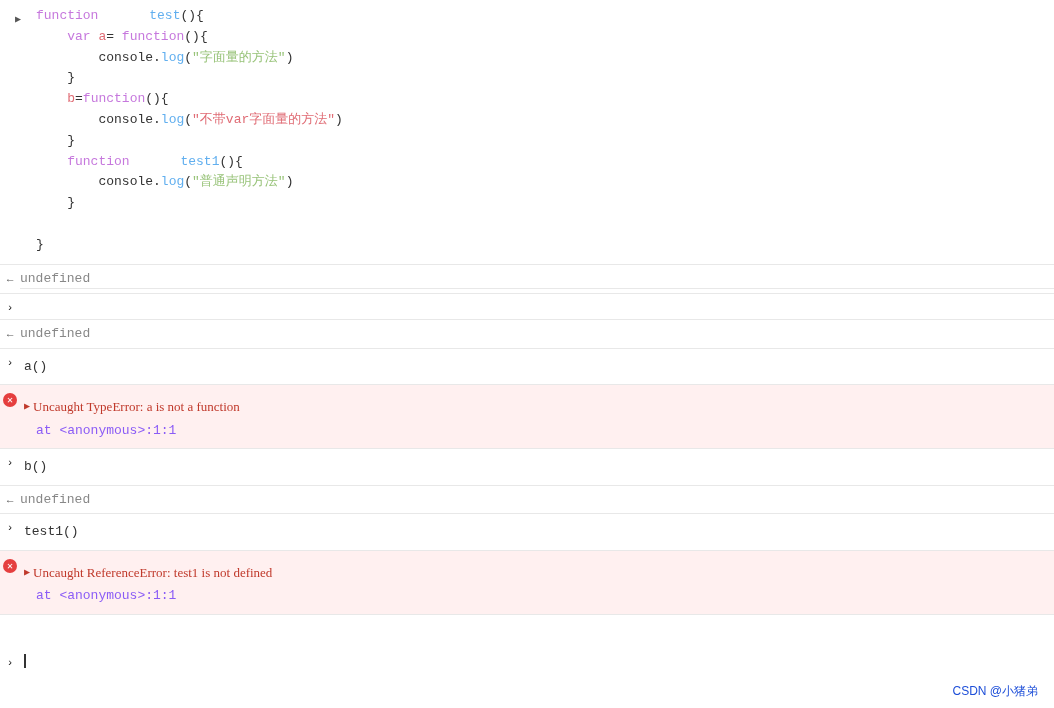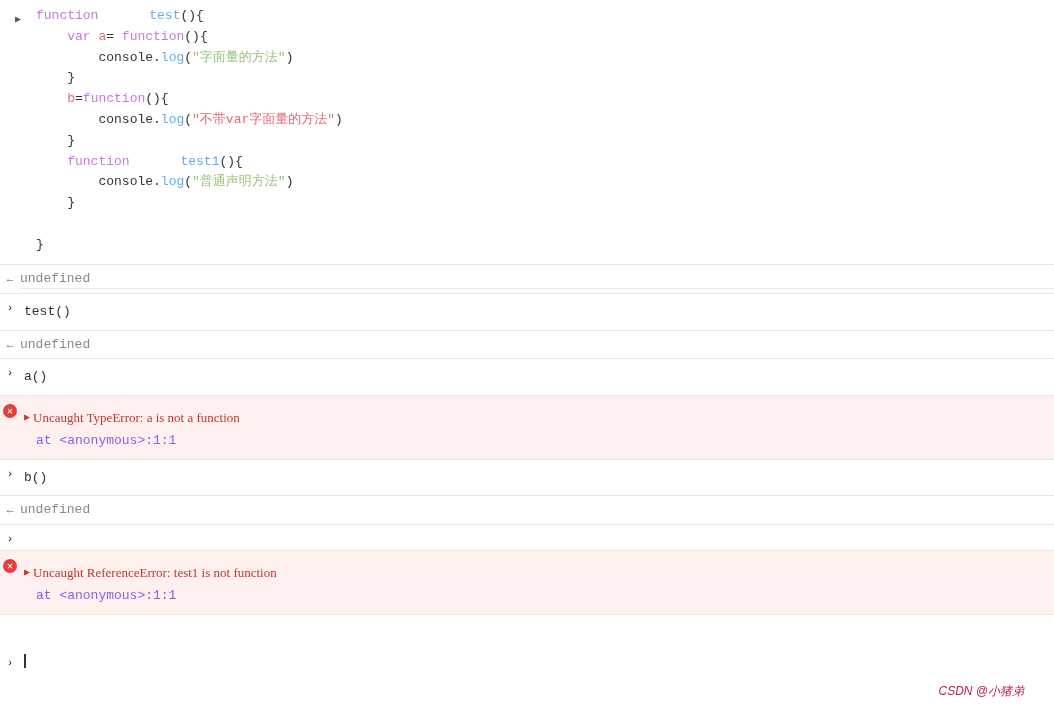--- a/index.html
+++ b/index.html
@@ -172,26 +172,25 @@
     .cursor-input {
       display: inline-block;
       width: 2px;
       height: 14px;
       background: #333;
       vertical-align: middle;
     }
 
     .watermark {
       position: absolute;
-      right: 30px;
+      right: 16px;
       bottom: 8px;
-      color: #be185d;
+      color: #1d4ed8;
       font-size: 12px;
       font-family: Arial, sans-serif;
-      font-style: italic;
     }
   </style>
 </head>
 <body>
 
 <div class="console-container">
 
   <div class="code-block">
     <div style="display:flex; align-items:flex-start; margin-bottom:2px;">
       <span class="chevron-top" style="margin-left:-28px; margin-right:8px; color:#555;">▶</span>
@@ -212,21 +211,20 @@
     </div>
   </div>
 
   <div class="console-row">
     <div class="arrow-prefix arrow-left">←</div>
     <div class="console-content undefined-text" style="padding:0; color:#888;">undefined</div>
   </div>
 
   <div class="console-row">
     <div class="arrow-prefix arrow-right" style="color:#1a1a1a;">›</div>
-    <div class="console-content cmd-text">test()</div>
   </div>
 
   <div class="console-row">
     <div class="arrow-prefix arrow-left">←</div>
     <div class="console-content" style="padding:0; color:#888;">undefined</div>
   </div>
 
   <div class="console-row">
     <div class="arrow-prefix arrow-right" style="color:#1a1a1a;">›</div>
     <div class="console-content cmd-text">a()</div>
@@ -251,30 +249,31 @@
   </div>
 
 
   <div class="console-row">
     <div class="arrow-prefix arrow-left">←</div>
     <div class="console-content" style="padding:0; color:#888;">undefined</div>
   </div>
 
   <div class="console-row">
     <div class="arrow-prefix arrow-right" style="color:#1a1a1a;">›</div>
+    <div class="console-content cmd-text">test1()</div>
   </div>
 
   <div class="console-row error-row">
     <div class="error-icon">
       <div class="error-icon-circle">✕</div>
     </div>
     <div class="console-content">
       <div class="error-expand">
         <span class="tri-right">▶</span>
-        <span class="error-text">Uncaught ReferenceError: test1 is not function</span>
+        <span class="error-text">Uncaught ReferenceError: test1 is not defined</span>
       </div>
       <span class="error-location">at &lt;anonymous&gt;:1:1</span>
     </div>
   </div>
 
   <div class="console-row" style="border-bottom: none; flex:1; align-items:center;">
     <div class="arrow-prefix" style="color:#1a1a1a;">›</div>
     <div class="console-content">
       <span class="cursor-input"></span>
     </div>

